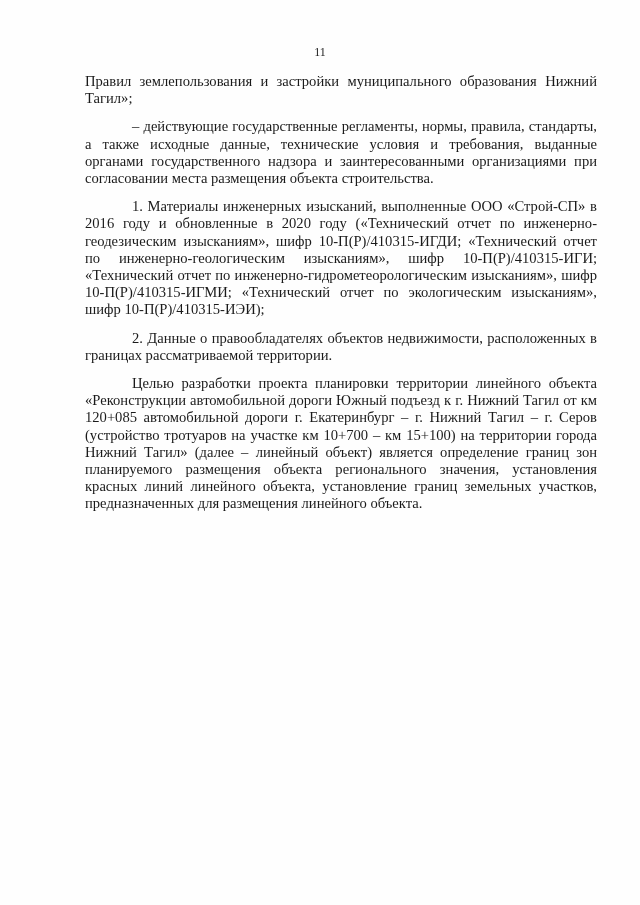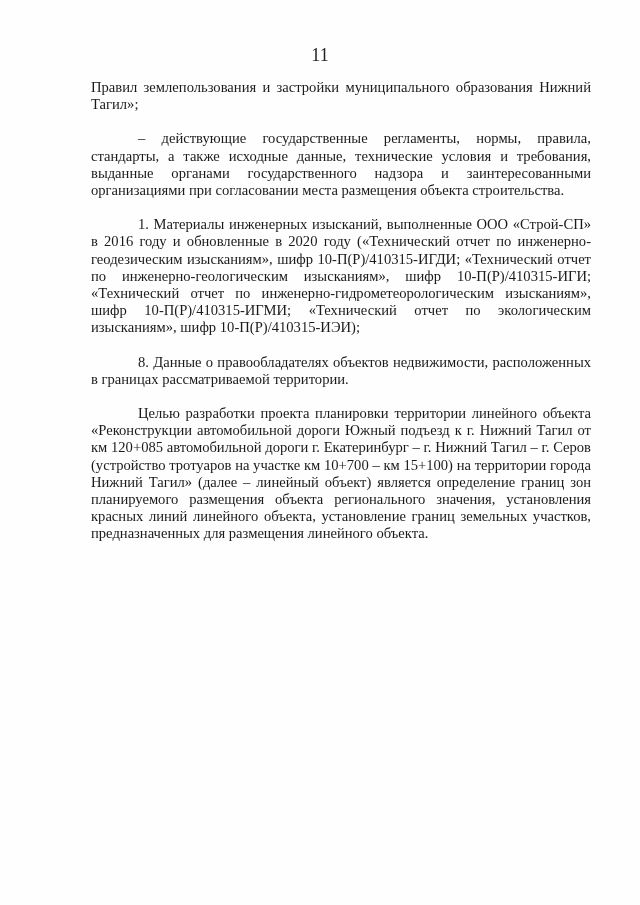--- a/index.html
+++ b/index.html
@@ -4,37 +4,37 @@
 <style>
   html, body { margin: 0; padding: 0; background: #ffffff; }
   body { width: 640px; height: 905px; position: relative; overflow: hidden; }
   .page {
     position: absolute; left: 0; top: 0; width: 640px; height: 905px;
     background: #fefefe;
   }
   .page-number {
     position: absolute; top: 45px; left: 0; width: 100%;
     text-align: center;
-    font-family: "Liberation Serif", serif; font-size: 18px; color: #222;
+    font-family: "Liberation Serif", serif; font-size: 12px; color: #222;
   }
   .body-text {
     position: absolute; left: 74px; top: 62px; width: 534px;
     font-family: "Liberation Serif", serif;
     font-size: 14.6px; line-height: 17.2px; color: #1a1a1a;
   }
-  .body-text p { margin: 17px; text-align: justify; }
+  .body-text p { margin: 11px; text-align: justify; }
   .indent { text-indent: 47px; }
   .heading-underlined { text-decoration: underline; text-indent: 47px; }
 </style>
 </head>
 <body>
 
 <div class="page">
   <div class="page-number">11</div>
 
   <div class="body-text">
     <p>Правил землепользования и застройки муниципального образования Нижний Тагил»;</p>
     <p class="indent">– действующие государственные регламенты, нормы, правила, стандарты, а также исходные данные, технические условия и требования, выданные органами государственного надзора и заинтересованными организациями при согласовании места размещения объекта строительства.</p>
     <p class="indent">1. Материалы инженерных изысканий, выполненные ООО «Строй-СП» в 2016 году и обновленные в 2020 году («Технический отчет по инженерно-геодезическим изысканиям», шифр 10-П(Р)/410315-ИГДИ; «Технический отчет по инженерно-геологическим изысканиям», шифр 10-П(Р)/410315-ИГИ; «Технический отчет по инженерно-гидрометеорологическим изысканиям», шифр 10-П(Р)/410315-ИГМИ; «Технический отчет по экологическим изысканиям», шифр 10-П(Р)/410315-ИЭИ);</p>
-    <p class="indent">8. Данные о правообладателях объектов недвижимости, расположенных в границах рассматриваемой территории.</p>
+    <p class="indent">2. Данные о правообладателях объектов недвижимости, расположенных в границах рассматриваемой территории.</p>
     <p class="indent">Целью разработки проекта планировки территории линейного объекта «Реконструкции автомобильной дороги Южный подъезд к г. Нижний Тагил от км 120+085 автомобильной дороги г. Екатеринбург – г. Нижний Тагил – г. Серов (устройство тротуаров на участке км 10+700 – км 15+100) на территории города Нижний Тагил» (далее – линейный объект) является определение границ зон планируемого размещения объекта регионального значения, установления красных линий линейного объекта, установление границ земельных участков, предназначенных для размещения линейного объекта.</p>
   </div>
 </div>
 
 </body></html>

